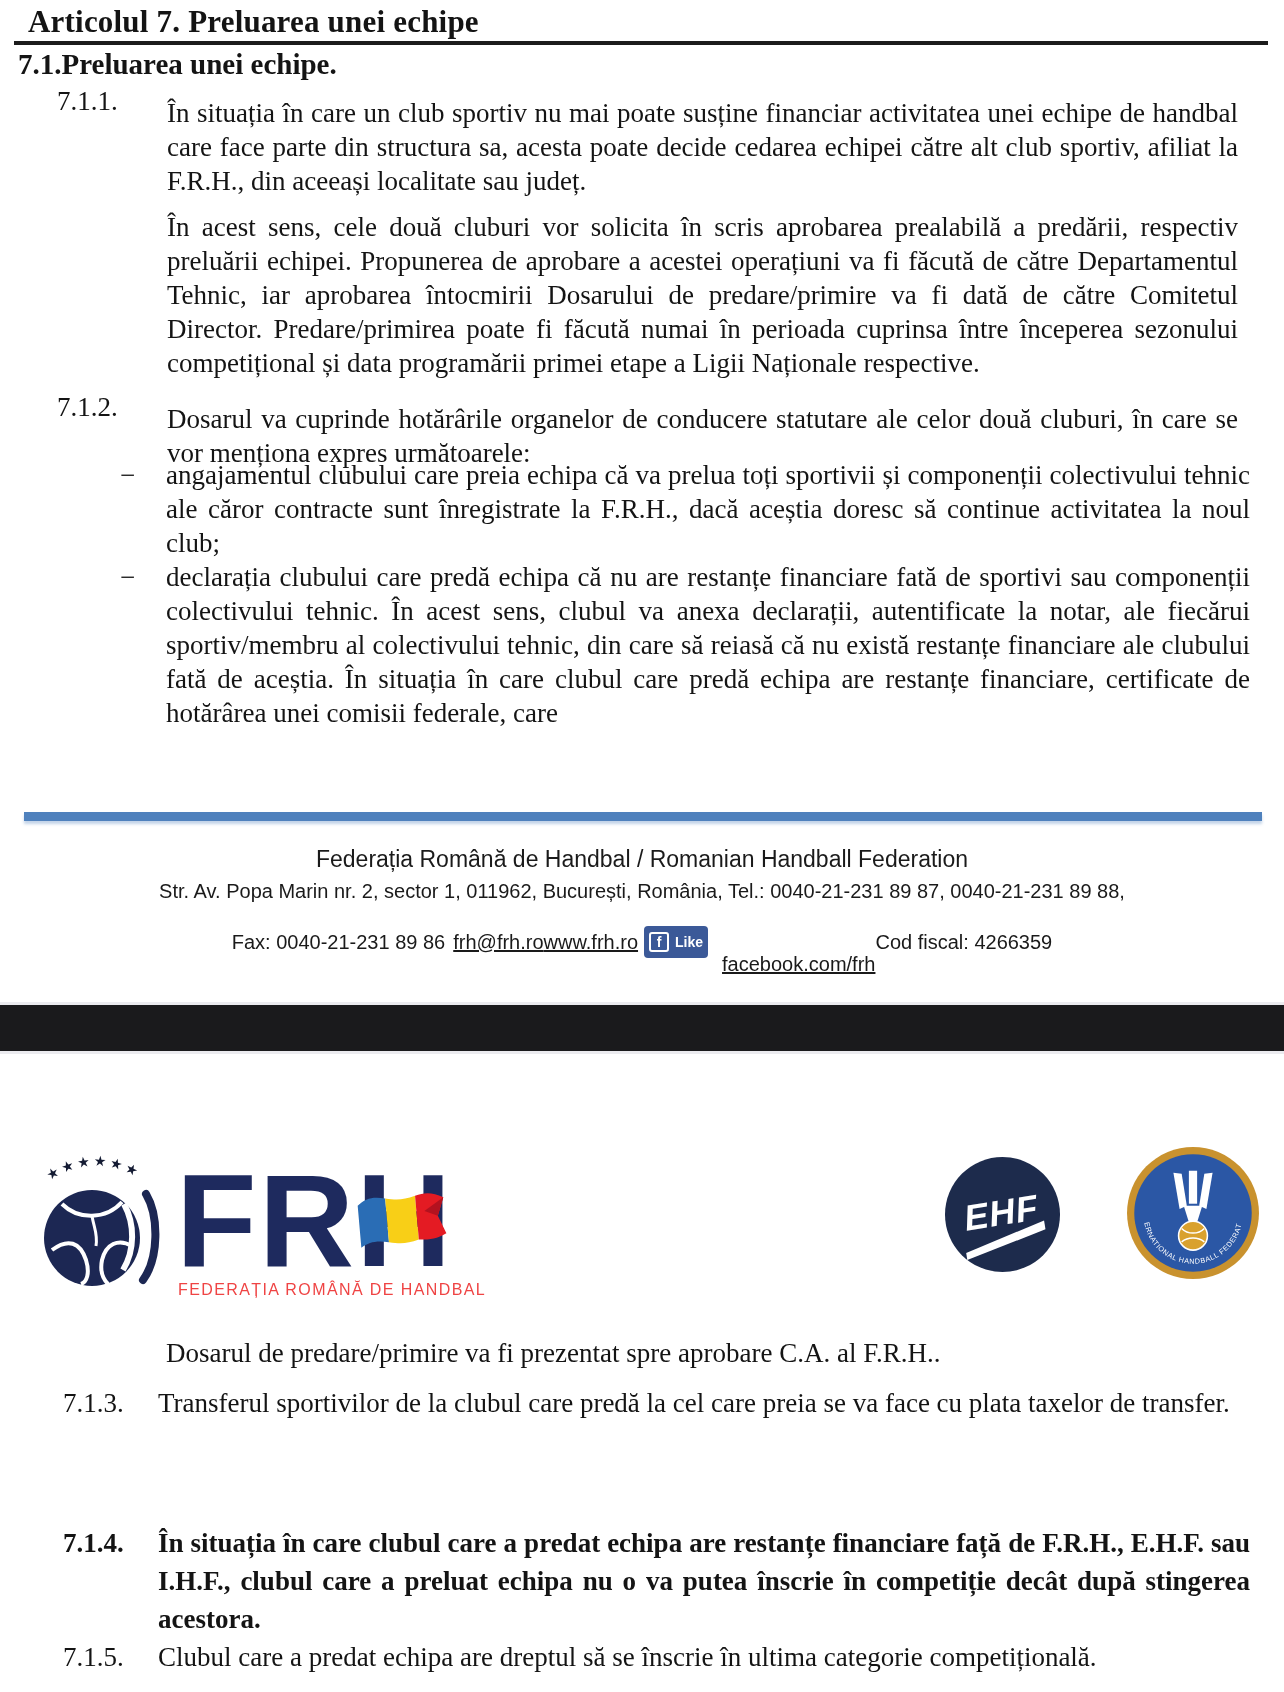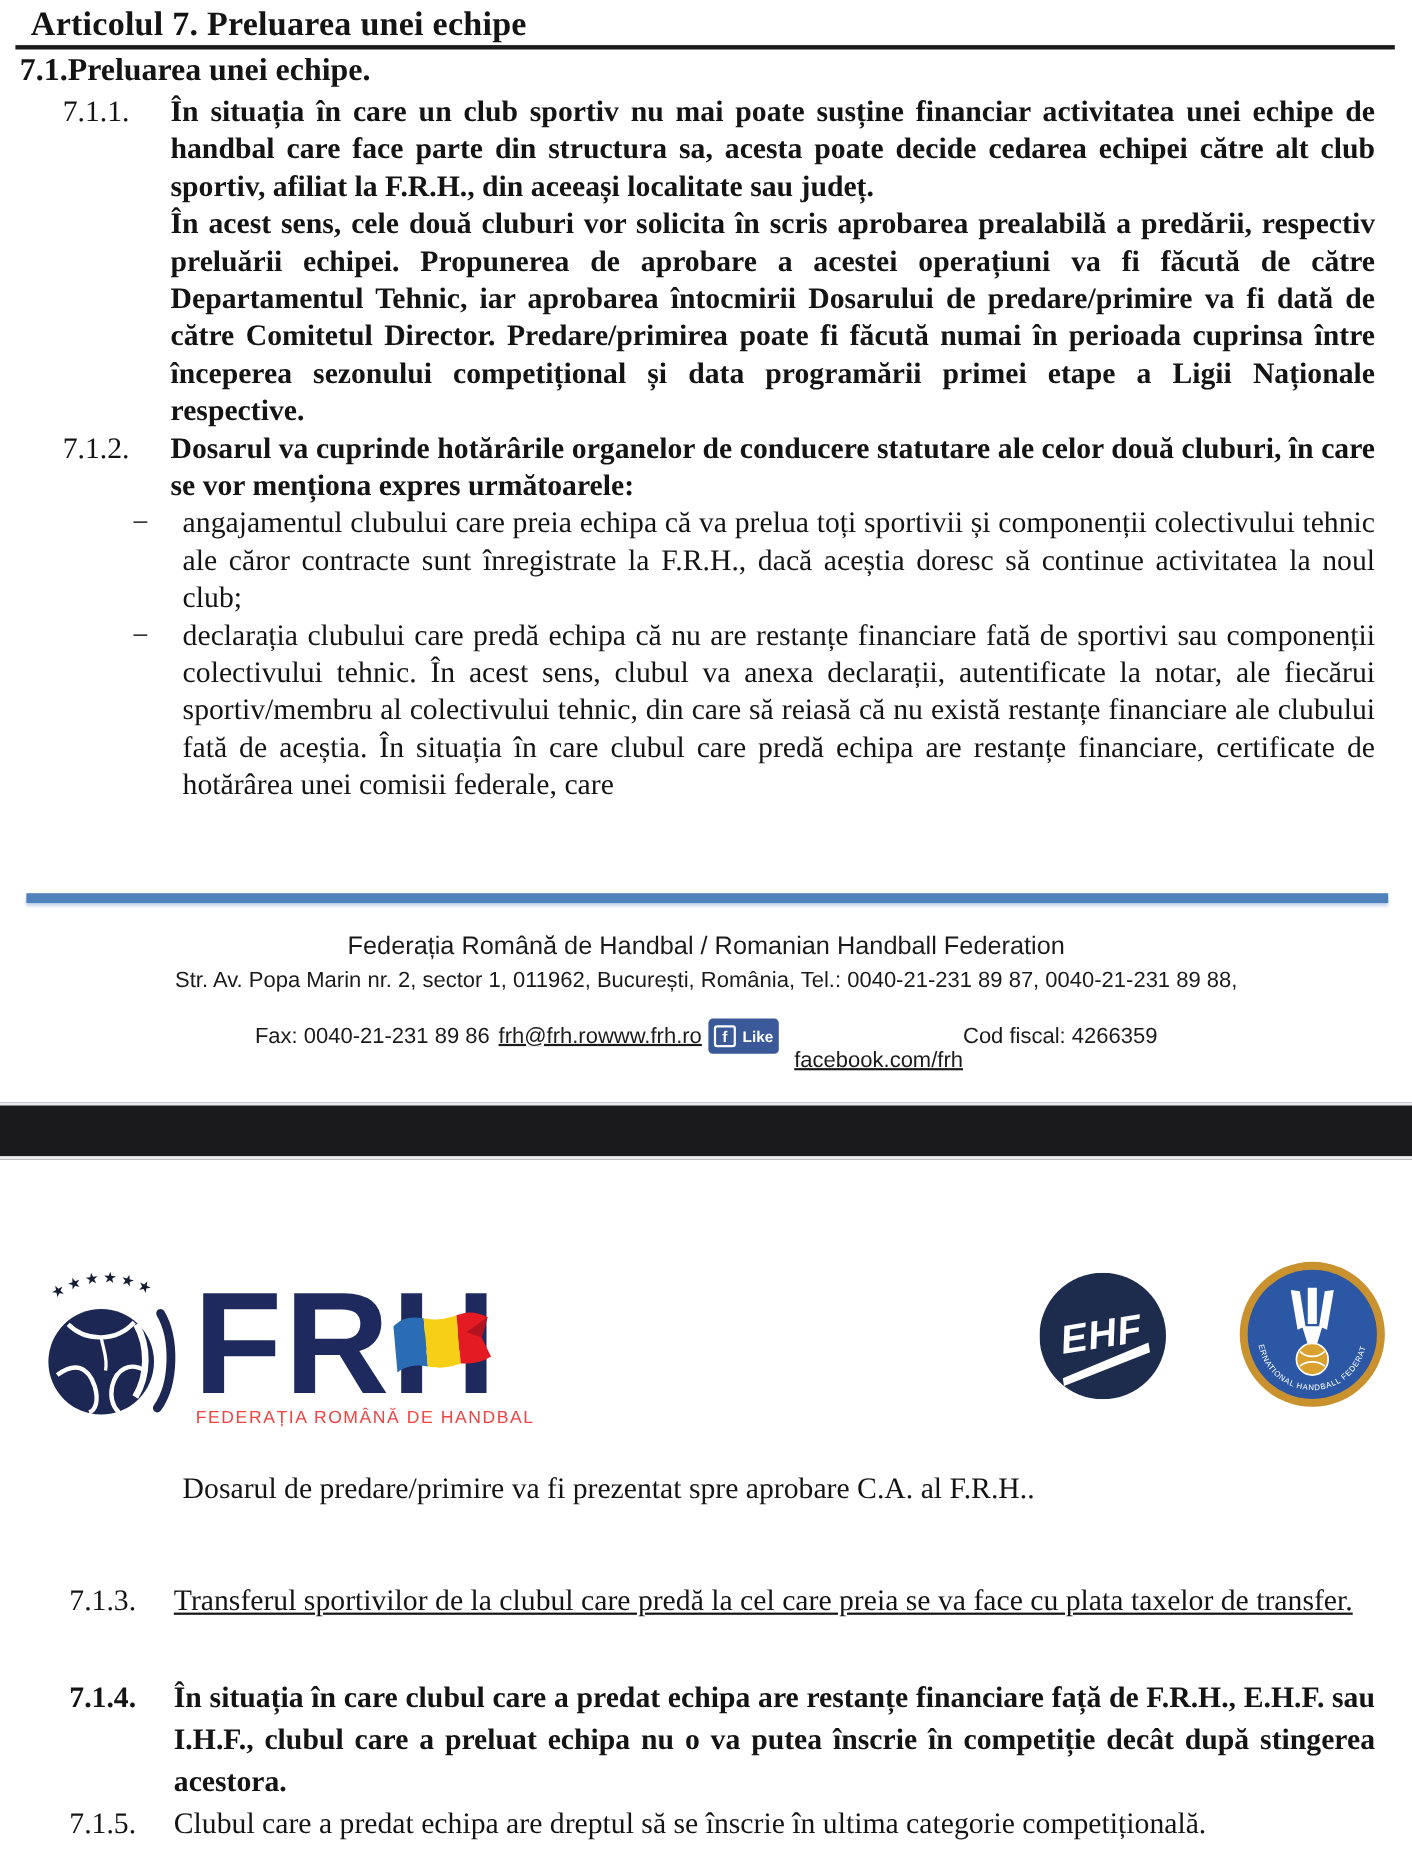--- a/index.html
+++ b/index.html
@@ -9,21 +9,21 @@
     font-family:"Liberation Serif", serif;
   }
   .abs{position:absolute;}
   
   .h1{left:28px;top:4px;font-size:31px;font-weight:bold;letter-spacing:.2px;}
   .h-rule{left:14px;right:16px;top:41px;height:4px;background:#1c1c1c;}
   .h2{left:18px;top:48px;font-size:29px;font-weight:bold;}
   
   .item{left:155px;width:1095px;font-size:27px;line-height:34px;}
   .item .num{position:absolute;left:-98px;top:0;white-space:nowrap;}
-  .item p{margin:0;text-align:justify;font-weight:bold;}
+  .item p{margin:12px;text-align:justify;}
   .bullet{left:166px;width:1084px;font-size:27px;line-height:34px;}
   .bullet .dash{position:absolute;left:-46px;top:0;}
   .bullet p{margin:0;text-align:justify;}
   
   .bot{font-size:27px;line-height:38px;}
   .cont{left:166px;width:1084px;}
   .cont p{margin:0;text-align:justify;}
   .item2{left:158px;width:1092px;}
   .item2 .num{position:absolute;left:-95px;top:0;white-space:nowrap;}
   .item2 p{margin:0;text-align:justify;}
@@ -153,21 +153,21 @@
   <path id="ihfArc" d="M 18,76 A 48 48 0 0 0 112,76" fill="none"></path>
   <text font-size="7" fill="#ffffff" letter-spacing="0.6" font-family="Liberation Sans, sans-serif">
     <textPath href="#ihfArc" startOffset="50%" text-anchor="middle">INTERNATIONAL HANDBALL FEDERATION</textPath>
   </text>
 </svg>
 
 <div class="abs cont bot" style="top:1334px;">
   <p>Dosarul de predare/primire va fi prezentat spre aprobare C.A. al F.R.H..</p>
 </div>
 
-<div class="abs item2 bot" style="top:1436px;text-decoration:underline;">
+<div class="abs item2 bot" style="top:1384px;">
   <span class="num">7.1.3.</span>
   <p>Transferul sportivilor de la clubul care predă la cel care preia se va face cu plata taxelor de transfer.</p>
 </div>
 
 <div class="abs item2 bot" style="top:1524px;font-weight:bold;">
   <span class="num">7.1.4.</span>
   <p>În situația în care clubul care a predat echipa are restanțe financiare față de F.R.H., E.H.F. sau I.H.F., clubul care a preluat echipa nu o va putea înscrie în competiție decât după stingerea acestora.</p>
 </div>
 
 <div class="abs item2 bot" style="top:1638px;">

